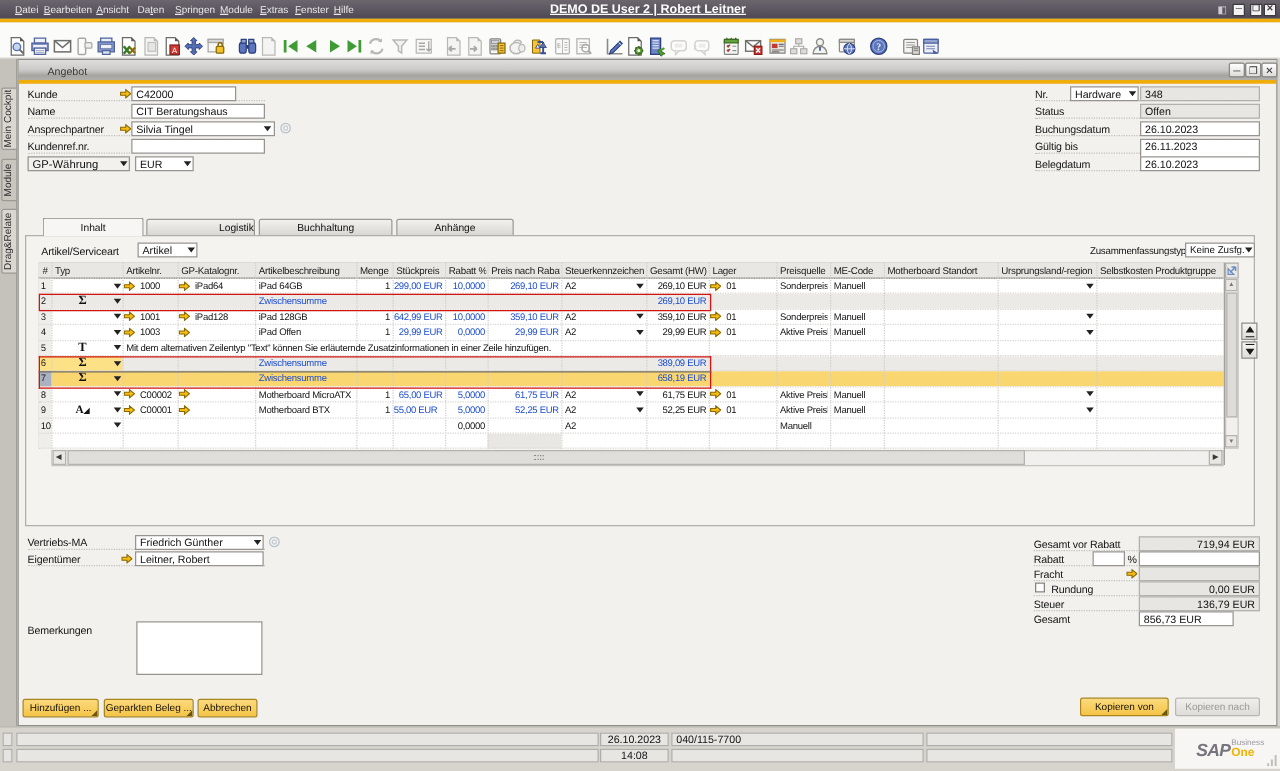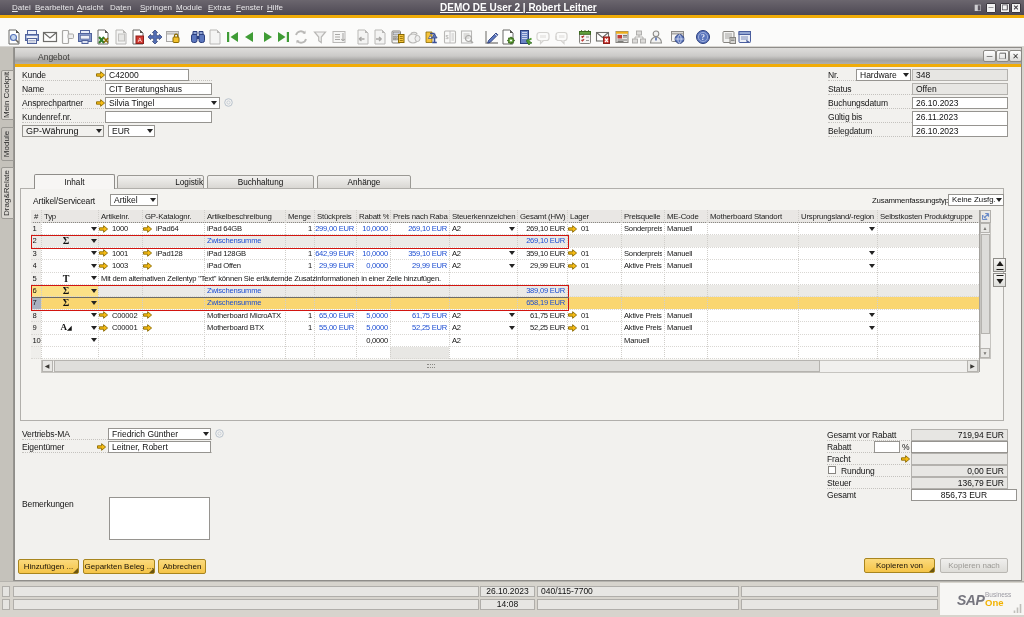--- a/index.html
+++ b/index.html
@@ -489,21 +489,21 @@
 <div style="position:absolute;left:91px;top:325.7px;width:0;height:0;z-index:9;border-left:3.5px solid transparent;border-right:3.5px solid transparent;border-top:4px solid #222"></div>
 <svg style="position:absolute;left:99px;top:323.7px;z-index:9" width="9" height="8" viewBox="0 0 9 8">
     <polygon points="0.5,2.8 4.6,2.8 4.6,0.7 8.6,4 4.6,7.3 4.6,5.2 0.5,5.2" fill="#f7bc13" stroke="#8a6a00" stroke-width="0.9"></polygon>
   </svg>
 <div class="cell" style="position:absolute;left:112px;top:322.2px;width:39px;height:11px;color:#141414;z-index:9;">C00001</div>
 <svg style="position:absolute;left:143px;top:323.7px;z-index:9" width="9" height="8" viewBox="0 0 9 8">
     <polygon points="0.5,2.8 4.6,2.8 4.6,0.7 8.6,4 4.6,7.3 4.6,5.2 0.5,5.2" fill="#f7bc13" stroke="#8a6a00" stroke-width="0.9"></polygon>
   </svg>
 <div class="cell" style="position:absolute;left:207px;top:322.2px;width:76px;height:11px;color:#141414;z-index:9;">Motherboard BTX</div>
 <div class="cell" style="position:absolute;left:286px;top:322.2px;width:26px;height:11px;color:#141414;z-index:9;text-align:right;letter-spacing:-0.25px;">1</div>
-<div class="cell" style="position:absolute;left:315px;top:322.2px;width:39px;height:11px;color:#1d4ed2;z-index:9;text-align:right;letter-spacing:-0.25px;">55,00 EUR</div>
+<div class="cell" style="position:absolute;left:315px;top:322.2px;width:39px;height:11px;color:#1d4ed2;z-index:9;text-align:left;letter-spacing:-0.25px;">55,00 EUR</div>
 <div class="cell" style="position:absolute;left:357px;top:322.2px;width:31px;height:11px;color:#1d4ed2;z-index:9;text-align:right;letter-spacing:-0.25px;">5,0000</div>
 <div class="cell" style="position:absolute;left:391px;top:322.2px;width:56px;height:11px;color:#1d4ed2;z-index:9;text-align:right;letter-spacing:-0.25px;">52,25 EUR</div>
 <div class="cell" style="position:absolute;left:452px;top:322.2px;width:63px;height:11px;color:#141414;z-index:9;">A2</div>
 <div style="position:absolute;left:509px;top:325.7px;width:0;height:0;z-index:9;border-left:3.5px solid transparent;border-right:3.5px solid transparent;border-top:4px solid #222"></div>
 <div class="cell" style="position:absolute;left:518px;top:322.2px;width:47px;height:11px;color:#141414;z-index:9;text-align:right;letter-spacing:-0.25px;">52,25 EUR</div>
 <svg style="position:absolute;left:568px;top:323.7px;z-index:9" width="9" height="8" viewBox="0 0 9 8">
     <polygon points="0.5,2.8 4.6,2.8 4.6,0.7 8.6,4 4.6,7.3 4.6,5.2 0.5,5.2" fill="#f7bc13" stroke="#8a6a00" stroke-width="0.9"></polygon>
   </svg>
 <div class="cell" style="position:absolute;left:581px;top:322.2px;width:49px;height:11px;color:#141414;z-index:9;">01</div>
 <div class="cell" style="position:absolute;left:624px;top:322.2px;width:38px;height:11px;color:#141414;z-index:9;">Aktive Preisliste</div>
@@ -591,21 +591,21 @@
   </svg>
 <div class="inpg" style="position:absolute;left:911px;top:453px;width:97px;height:12px"></div>
 <div class="ab dot" style="position:absolute;left:827px;top:465px;width:181px;height:12px"></div>
 <div class="ab" style="position:absolute;left:828px;top:466px;width:8px;height:8px;background:#fff;border:1px solid #85837f"></div>
 <div class="lbl" style="position:absolute;left:841px;top:466px">Rundung</div>
 <div class="inpg" style="position:absolute;left:911px;top:465px;width:97px;height:12px;text-align:right">0,00 EUR</div>
 <div class="ab dot" style="position:absolute;left:827px;top:477px;width:181px;height:12px"></div>
 <div class="lbl" style="position:absolute;left:827px;top:478px">Steuer</div>
 <div class="inpg" style="position:absolute;left:911px;top:477px;width:97px;height:12px;text-align:right">136,79 EUR</div>
 <div class="lbl" style="position:absolute;left:827px;top:490px">Gesamt</div>
-<div class="inp" style="position:absolute;left:911px;top:489px;width:106px;height:12px;text-align:center">856,73 EUR</div>
+<div class="inp" style="position:absolute;left:911px;top:489px;width:76px;height:12px;text-align:left">856,73 EUR</div>
 <div class="btn" style="position:absolute;left:18px;top:559px;width:61px;height:15px">Hinzufügen ...</div>
 <svg class="ab" style="left:73px;top:568px" width="5" height="5" viewBox="0 0 5 5">
     <path d="M0 5L5 0v5z" fill="#6b5510"></path>
   </svg>
 <div class="btn" style="position:absolute;left:83px;top:559px;width:72px;height:15px">Geparkten Beleg ...</div>
 <svg class="ab" style="left:149px;top:568px" width="5" height="5" viewBox="0 0 5 5">
     <path d="M0 5L5 0v5z" fill="#6b5510"></path>
   </svg>
 <div class="btn" style="position:absolute;left:158px;top:559px;width:48px;height:15px">Abbrechen</div>
 <div class="btn" style="position:absolute;left:864px;top:558px;width:71px;height:15px">Kopieren von</div>

